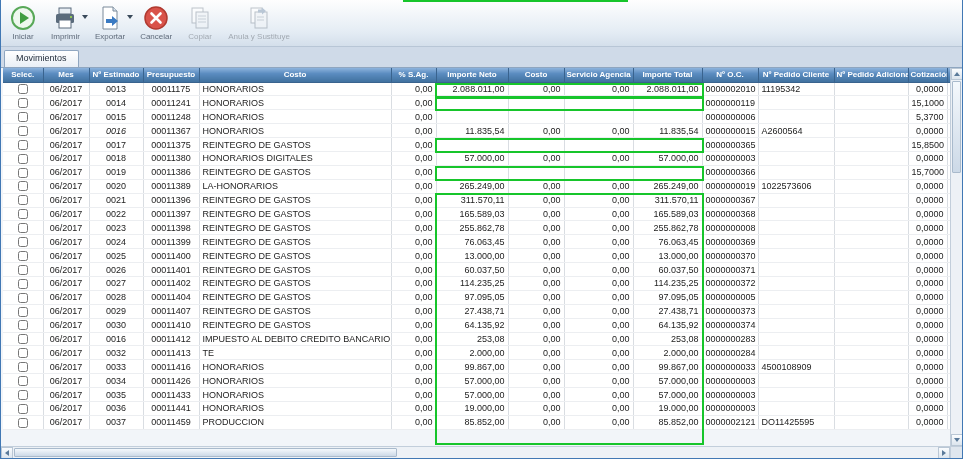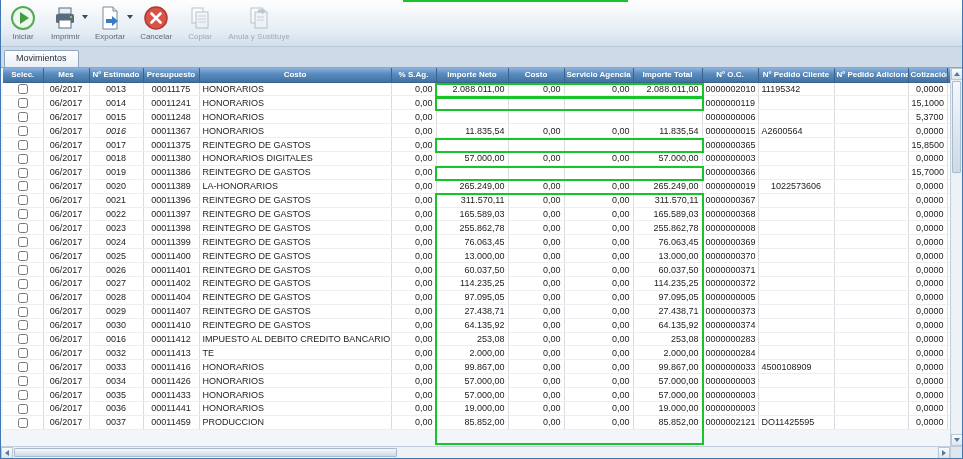--- a/index.html
+++ b/index.html
@@ -315,21 +315,21 @@
             <td class="col-mes" style="text-align: center;">06/2017</td>
             <td class="col-estimado" style="text-align: center;">0020</td>
             <td class="col-presupuesto" style="text-align: center;">00011389</td>
             <td class="col-tema" style="text-align: left;">LA-HONORARIOS</td>
             <td class="col-sag" style="text-align: right;">0,00</td>
             <td class="col-neto" style="text-align: right;">265.249,00</td>
             <td class="col-costo" style="text-align: right;">0,00</td>
             <td class="col-servicio" style="text-align: right;">0,00</td>
             <td class="col-total" style="text-align: right;">265.249,00</td>
             <td class="col-oc" style="text-align: left;">0000000019</td>
-            <td class="col-cliente" style="text-align: center;">1022573606</td>
+            <td class="col-cliente" style="text-align: left;">1022573606</td>
             <td class="col-adicional" style="text-align: left;"></td>
             <td class="col-cotizacion" style="text-align: right;">0,0000</td>
             <td class="col-d" style="text-align: left;"></td>
           </tr>
           <tr>
             <td class="col-sel" style="text-align: center;"><input type="checkbox" style=""></td>
             <td class="col-mes" style="text-align: center;">06/2017</td>
             <td class="col-estimado" style="text-align: center;">0021</td>
             <td class="col-presupuesto" style="text-align: center;">00011396</td>
             <td class="col-tema" style="text-align: left;">REINTEGRO DE GASTOS</td>

